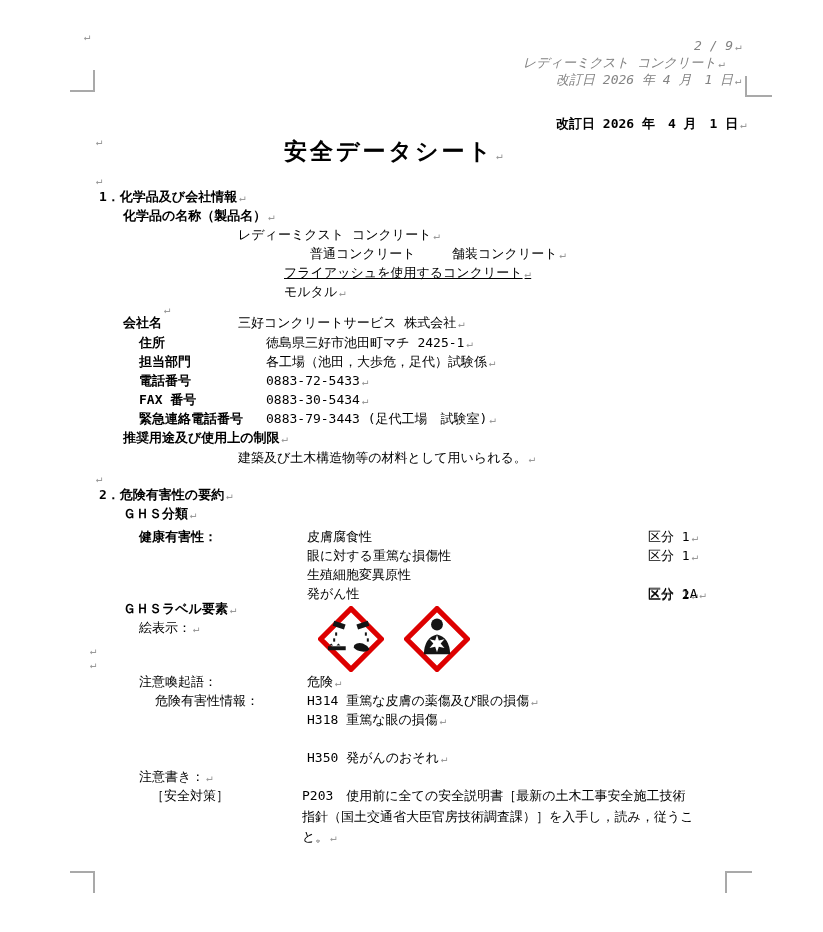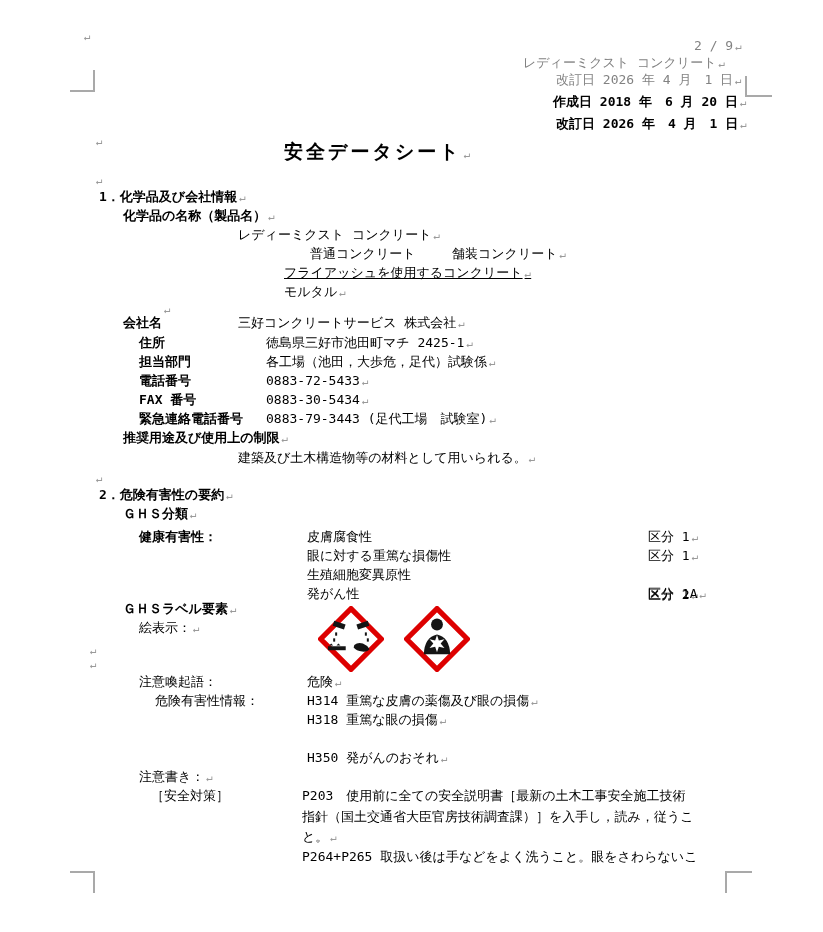--- a/index.html
+++ b/index.html
@@ -5,23 +5,23 @@
   html,body{margin:0;padding:0;}
   body{
     width:823px;height:932px;position:relative;background:#ffffff;overflow:hidden;
     font-family:"DejaVu Sans Mono","Liberation Mono",monospace;
     font-size:13px;color:#000;
   }
   .page{position:absolute;inset:0;}
   .line{position:absolute;white-space:nowrap;line-height:16px;}
   .at{position:absolute;white-space:nowrap;top:0;}
   .b{font-weight:bold;}
-  .gray{color:#828282;}
+  .gray{color:#828282;font-style:italic;}
   .ret{color:#9a9a9a;font-size:11px;padding-left:2px;font-weight:normal;}
-  .title{font-size:19px;font-weight:bold;letter-spacing:3px;}
+  .title{font-size:23px;font-weight:bold;letter-spacing:3px;}
   .crop{position:absolute;}
   .crop.tl{border-right:2px solid #a9a9a9;border-bottom:2px solid #a9a9a9;}
   .crop.tr{border-left:2px solid #a9a9a9;border-bottom:2px solid #a9a9a9;}
   .crop.bl{border-right:2px solid #a9a9a9;border-top:2px solid #a9a9a9;}
   .crop.br{border-left:2px solid #a9a9a9;border-top:2px solid #a9a9a9;}
   .picto{position:absolute;width:66px;height:66px;}
 </style>
 </head>
 <body>
 
@@ -33,21 +33,20 @@
   <div class="crop br" style="left:725px;top:871px;width:25px;height:20px;"></div>
 
   <div class="line" style="left:82px;top:28px;"><span class="ret">↵</span></div>
 
   <div class="line gray" style="left:694px;top:38px;"><span>2 / 9</span><span class="ret">↵</span></div>
 
   <div class="line gray" style="left:523px;top:55px;"><span>レディーミクスト コンクリート</span><span class="ret">↵</span></div>
 
   <div class="line gray" style="left:556px;top:72px;"><span>改訂日 2026 年 4 月　1 日</span><span class="ret">↵</span></div>
 
-  <div class="line b" style="left:553px;top:94px;"><span>作成日 2018 年　6 月 20 日</span><span class="ret">↵</span></div>
 
   <div class="line b" style="left:556px;top:116px;"><span>改訂日 2026 年　4 月　1 日</span><span class="ret">↵</span></div>
 
   <div class="line" style="left:94px;top:133px;"><span class="ret">↵</span></div>
 
   <div class="line" style="left:284px;top:143px;"><span class="title">安全データシート</span><span class="ret">↵</span></div>
 
   <div class="line" style="left:94px;top:172px;"><span class="ret">↵</span></div>
 
   <div class="line b" style="left:99px;top:189px;"><span>1．化学品及び会社情報</span><span class="ret">↵</span></div>
@@ -176,15 +175,14 @@
 
   <div class="line" style="left:0;top:788px;width:823px;">
     <span class="at" style="left:151px;">［安全対策］</span>
     <span class="at" style="left:302px;">P203　使用前に全ての安全説明書［最新の土木工事安全施工技術</span>
   </div>
 
   <div class="line" style="left:302px;top:809px;"><span>指針（国土交通省大臣官房技術調査課）］を入手し，読み，従うこ</span></div>
 
   <div class="line" style="left:302px;top:829px;"><span>と。</span><span class="ret">↵</span></div>
 
-  <div class="line" style="left:302px;top:849px;"><span>P264+P265 取扱い後は手などをよく洗うこと。眼をさわらないこ</span></div>
 
 </div>
 
 </body></html>

